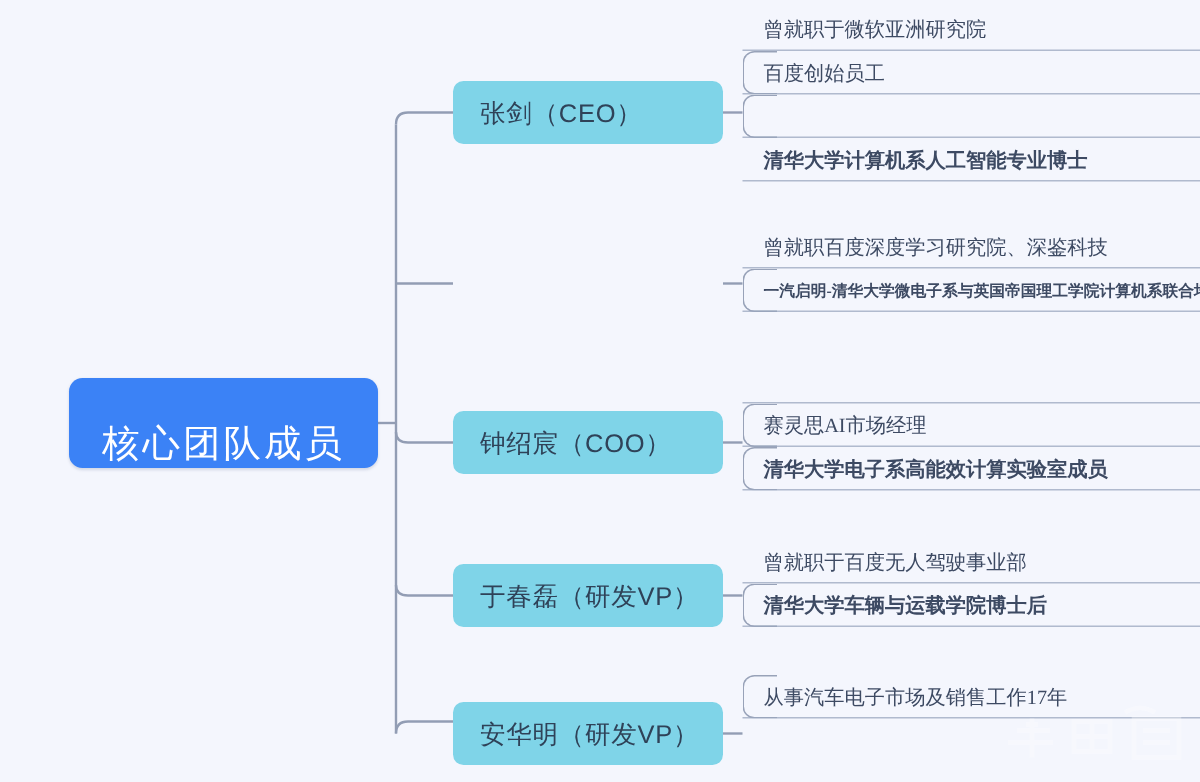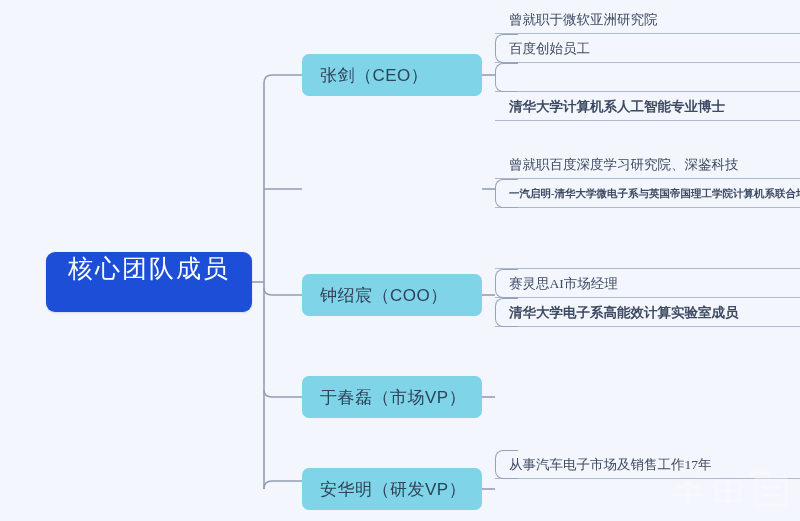--- a/index.html
+++ b/index.html
@@ -10,23 +10,23 @@
     overflow:hidden;
     position:relative;
   }
   #canvas{position:absolute;inset:0;width:800px;height:521px;}
   #edges{position:absolute;left:0;top:0;width:800px;height:521px;pointer-events:none;}
 
   .root-node{
     position:absolute;
     left:46px;top:252px;
     width:206px;height:60px;
-    background:#1d4ed8;
+    background:#3b82f6;
     border-radius:9px;
-    display:flex;align-items:flex-start;justify-content:center;
+    display:flex;align-items:flex-end;justify-content:center;
     color:#ffffff;
     font-size:25px;
     letter-spacing:2px;
     box-shadow:0 1px 2px rgba(60,80,120,.18);
   }
 
   .branch-node{
     position:absolute;
     left:302px;
     width:180px;height:42px;
@@ -149,21 +149,32 @@
       <span class="leaf-rule"></span>
     </div>
     <div class="leaf bold">
       <span class="leaf-bracket"></span>
       <span class="txt">清华大学电子系高能效计算实验室成员</span>
       <span class="leaf-rule"></span>
     </div>
   </div>
 
   <div class="branch-node" style="top:376px">
-    <span>于春磊（市场VP）</span>
+    <span>于春磊（研发VP）</span>
+  </div>
+  <div class="leaf-group" style="top:360px">
+    <div class="leaf">
+      <span class="txt">曾就职于百度无人驾驶事业部</span>
+      <span class="leaf-rule"></span>
+    </div>
+    <div class="leaf bold">
+      <span class="leaf-bracket"></span>
+      <span class="txt">清华大学车辆与运载学院博士后</span>
+      <span class="leaf-rule"></span>
+    </div>
   </div>
 
   <div class="branch-node" style="top:468px">
     <span>安华明（研发VP）</span>
   </div>
   <div class="leaf-group" style="top:450px">
     <div class="leaf">
       <span class="leaf-bracket"></span>
       <span class="txt">从事汽车电子市场及销售工作17年</span>
       <span class="leaf-rule"></span>

